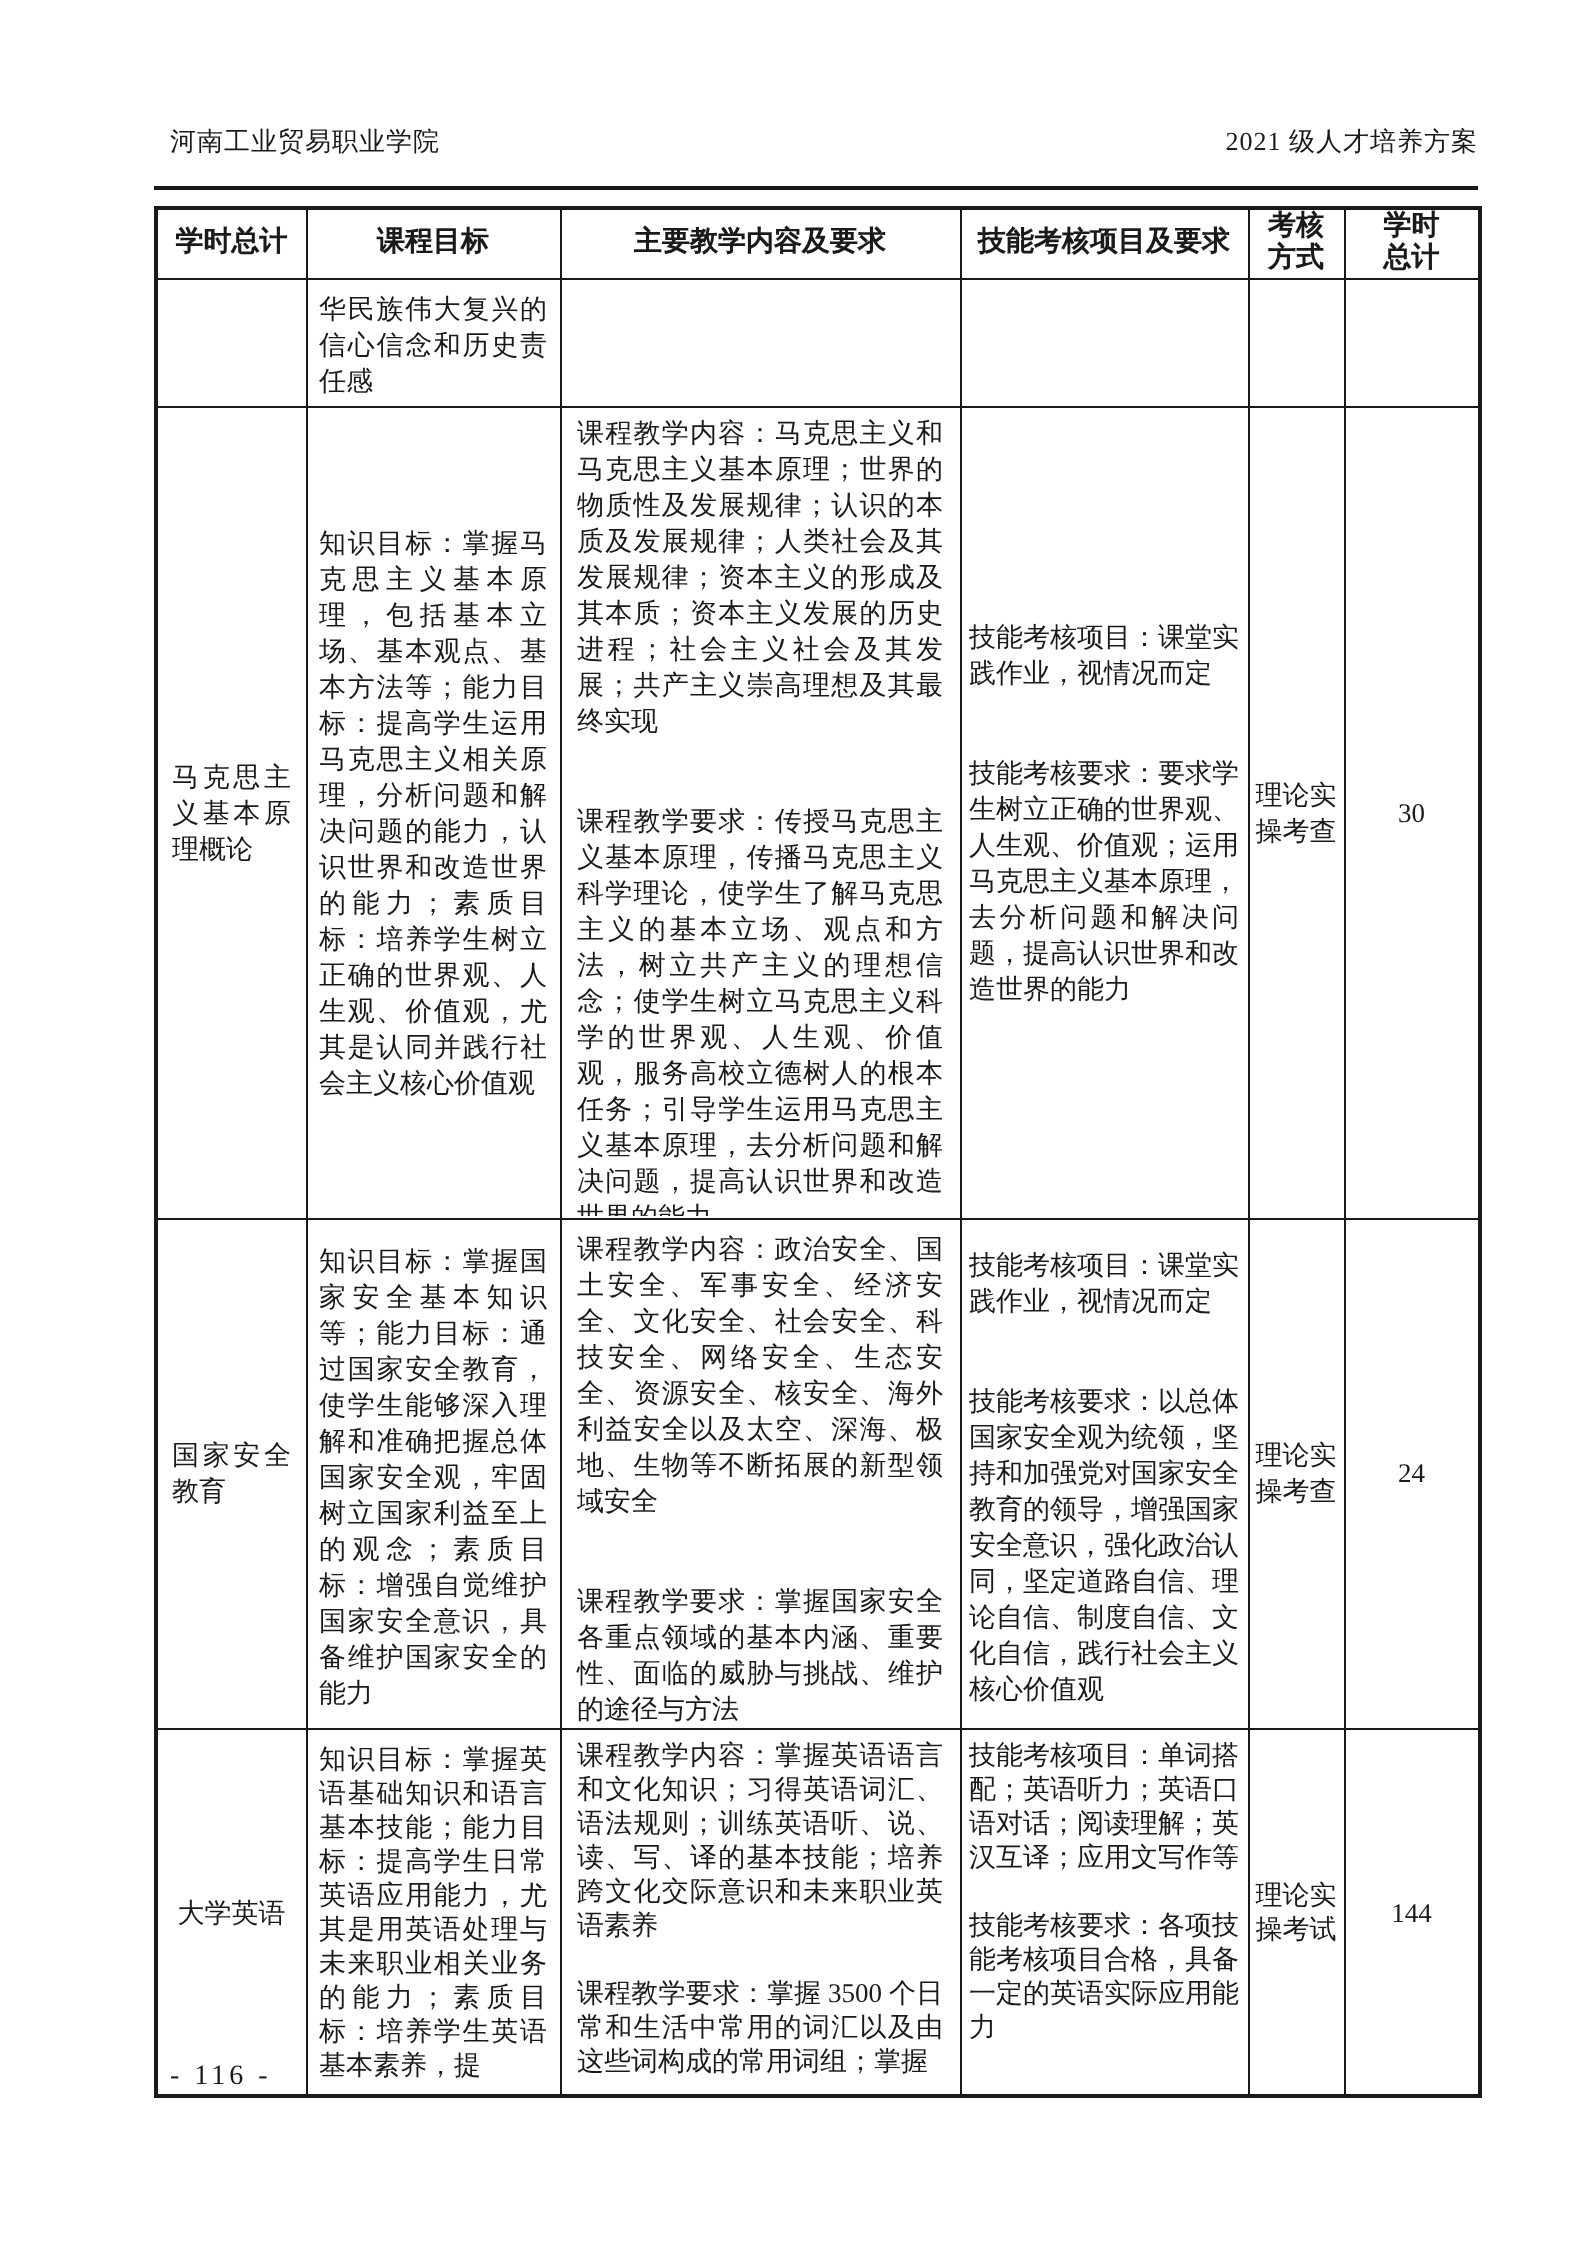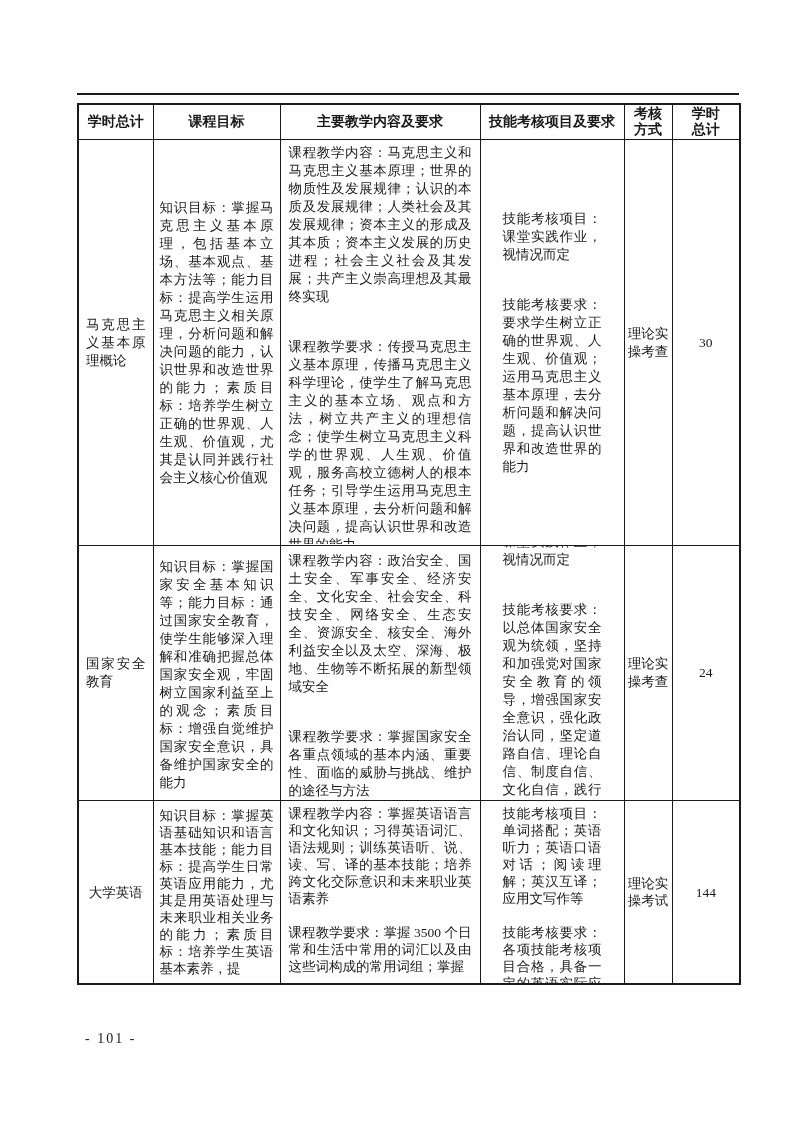--- a/index.html
+++ b/index.html
@@ -98,21 +98,21 @@
   }
   .cw p + p { margin-top: 32px; }
   .r-english .cw p { line-height: 17px; }
   .r-english .cw p + p { margin-top: 17px; }
   .r-partial .cw p { line-height: 18px; padding-top: 2px; }
 
   .cell-name  { padding: 0 7px; }
   .cell-name p { text-align: justify; }
   .cell-obj   { padding: 0 6px; }
   .cell-cont  { padding: 3px 8px; }
-  .cell-skill { padding: 4px 22px; }
+  .cell-skill { padding: 4px 4px; }
   .cell-method p, .cell-hours p {
     text-align: center;
     word-break: break-all;
   }
   .cell-method { padding: 0 3px; }
   .cell-hours  { padding: 0 4px; }
 
   
   .page-footer {
     position: absolute;
@@ -120,20 +120,24 @@
     top: 1031px;
     font-size: 14px;
     letter-spacing: 2px;
   }
 </style>
 </head>
 <body>
 
 <div class="page">
 
+  <div class="page-header">
+    <span class="left">河南工业贸易职业学院</span>
+    <span class="right">2021 级人才培养方案</span>
+  </div>
   <div class="header-rule"></div>
 
   <table class="courses">
     <colgroup>
       <col class="c-name">
         <col class="c-obj">
         <col class="c-cont">
       <col class="c-skill">
         <col class="c-method">
         <col class="c-hours">
@@ -143,20 +147,52 @@
         <th>学时总计</th>
         <th>课程目标</th>
         <th>主要教学内容及要求</th>
         <th>技能考核项目及要求</th>
         <th class="th-narrow"><span>考核方式</span></th>
         <th class="th-narrow"><span>学时总计</span></th>
       </tr>
     </thead>
     <tbody>
 
+      <tr class="r-partial">
+        <td>
+            <div class="cw cell-name">
+              <p></p>
+            </div>
+          </td>
+        <td>
+            <div class="cw cell-obj">
+              <p>华民族伟大复兴的信心信念和历史责任感</p>
+            </div>
+          </td>
+        <td>
+            <div class="cw cell-cont">
+              <p></p>
+            </div>
+          </td>
+        <td>
+            <div class="cw cell-skill">
+              <p></p>
+            </div>
+          </td>
+        <td>
+            <div class="cw v-mid cell-method">
+              <p></p>
+            </div>
+          </td>
+        <td>
+            <div class="cw v-mid cell-hours">
+              <p></p>
+            </div>
+          </td>
+      </tr>
 
       <tr class="r-marx">
         <td>
             <div class="cw v-mid cell-name">
               <p>马克思主义基本原理概论</p>
             </div>
           </td>
         <td>
             <div class="cw v-mid cell-obj">
               <p>知识目标：掌握马克思主义基本原理，包括基本立场、基本观点、基本方法等；能力目标：提高学生运用马克思主义相关原理，分析问题和解决问题的能力，认识世界和改造世界的能力；素质目标：培养学生树立正确的世界观、人生观、价值观，尤其是认同并践行社会主义核心价值观</p>
@@ -252,15 +288,15 @@
         <td>
             <div class="cw v-mid cell-hours">
               <p>144</p>
             </div>
           </td>
       </tr>
 
     </tbody>
   </table>
 
-  <div class="page-footer">- 101 -</div>
+  <div class="page-footer">- 116 -</div>
 
 </div>
 
 </body></html>

